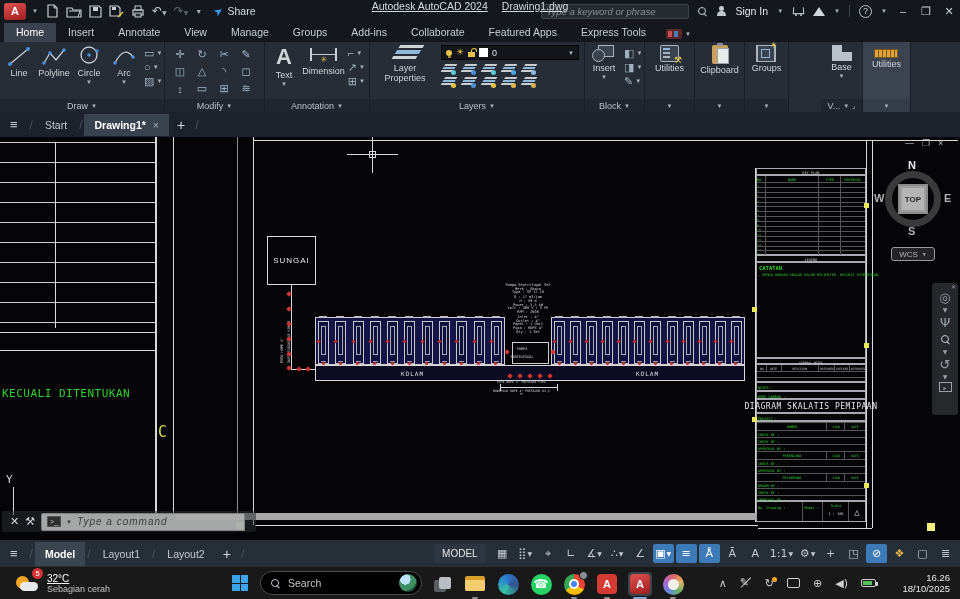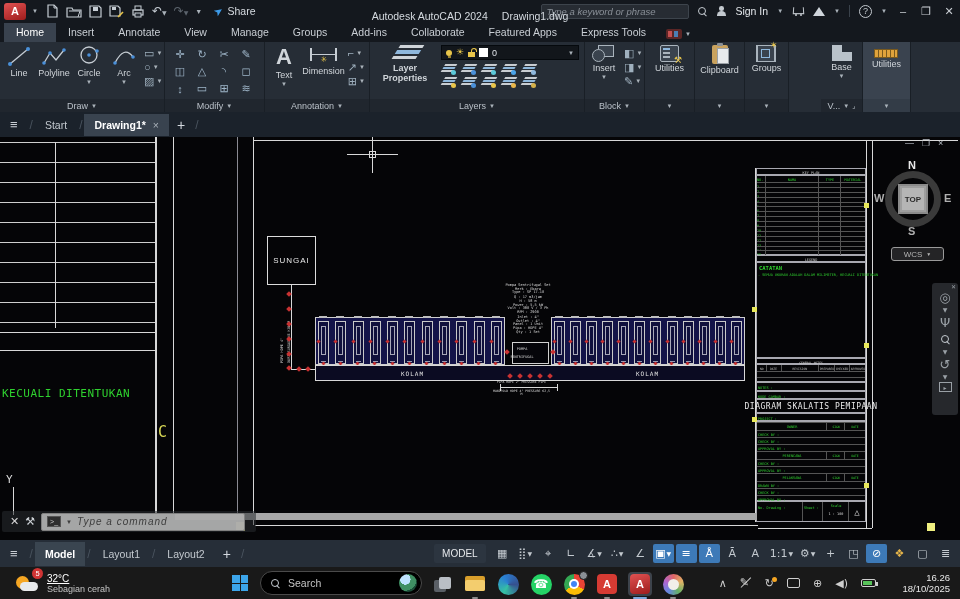--- a/index.html
+++ b/index.html
@@ -8,21 +8,21 @@
   .abs{position:absolute;}
 
   
   .titlebar{position:absolute;left:0;top:0;width:960px;height:22px;background:#14181e;display:flex;align-items:center;gap:6px;padding:0 4px;color:#c9ced4;font-size:10px;}
   .applogo{width:22px;height:17px;border-radius:3px;background:linear-gradient(160deg,#e05252,#9e1c1c);color:#fff;font-weight:bold;font-size:11px;display:flex;align-items:center;justify-content:center;}
   .caret{font-size:6px;color:#aab2ba;}
   .qat{display:flex;align-items:center;gap:7px;margin-left:2px;}
   .qat svg{display:block}
   .share{display:flex;align-items:center;gap:4px;color:#d7dce2;font-size:10.5px;margin-left:6px;}
   .plane{display:inline-block;color:#3d9be9;transform:rotate(-35deg);font-size:11px;}
-  .tb-title{position:absolute;left:290px;top:0;width:360px;height:22px;display:flex;align-items:flex-end;justify-content:center;gap:14px;font-size:10.5px;color:#d4d9df;}
+  .tb-title{position:absolute;left:290px;top:0;width:360px;height:22px;display:flex;align-items:flex-start;justify-content:center;gap:14px;font-size:10.5px;color:#d4d9df;text-decoration:underline;}
   .tb-right{margin-left:auto;display:flex;align-items:center;gap:9px;}
   .searchbox{width:148px;height:15px;background:#272c33;border:1px solid #3d444c;border-radius:2px;display:flex;align-items:center;padding:0 4px;color:#8a9098;font-style:italic;font-size:9.5px;}
   .mag{position:relative;width:9px;height:9px;display:inline-block;}
   .mag::before{content:"";position:absolute;left:0;top:0;width:6px;height:6px;border:1.4px solid #c3c9cf;border-radius:50%;}
   .mag::after{content:"";position:absolute;left:6px;top:6px;width:3.5px;height:1.4px;background:#c3c9cf;transform:rotate(45deg);transform-origin:0 0;}
   .person{position:relative;width:10px;height:10px;display:inline-block;}
   .person::before{content:"";position:absolute;left:3px;top:0;width:4.6px;height:4.6px;border-radius:50%;background:#c3c9cf;}
   .person::after{content:"";position:absolute;left:0.5px;top:5.4px;width:9px;height:4.5px;border-radius:5px 5px 0 0;background:#c3c9cf;}
   .cart{position:relative;width:12px;height:9px;display:inline-block;}
   .cart::before{content:"";position:absolute;left:1px;top:0;width:9px;height:6px;border:1.2px solid #c3c9cf;border-top:none;transform:perspective(10px) rotateX(8deg);}
@@ -113,21 +113,21 @@
   .ud.l{left:-2px;top:45%;}
   .ud.b{left:50%;bottom:-2px;margin-left:-2px;}
   .ub{position:absolute;bottom:1px;left:2px;right:2px;height:1px;background:#9a9ab0;}
   .tbbox{position:absolute;border:1px solid #a8a8b0;color:#c8c8c8;}
   .tbrow{display:flex;border-top:1px solid #555;}
   .kp-num{width:9px;border-right:1px solid #555;overflow:hidden;}
   .specs{position:absolute;left:492px;top:146px;width:131px;transform:scale(.55);transform-origin:0 0;text-align:center;color:#d8d8d8;font-size:6.5px;line-height:7.2px;}
   .vc-ring{position:absolute;left:885px;top:34px;width:56px;height:56px;border-radius:50%;border:7px solid #3a3a3a;}
   .vc-top{position:absolute;left:898px;top:47px;width:30px;height:30px;background:#b5b5b5;border:2px solid #8a8a8a;box-shadow:inset 0 0 0 2px #9e9e9e;display:flex;align-items:center;justify-content:center;color:#2a2a2a;font-weight:bold;font-size:8px;font-family:"Liberation Sans",sans-serif;}
   .vc-l{position:absolute;color:#b0b0b0;font-weight:bold;font-size:11px;font-family:"Liberation Sans",sans-serif;}
-  .wcs{position:absolute;left:891px;top:110px;width:53px;height:14px;border:1px solid #9a9a9a;border-radius:3px;background:rgba(150,150,150,.22);color:#b5b5b5;font-size:8px;display:flex;align-items:center;justify-content:center;gap:4px;font-family:"Liberation Sans",sans-serif;}
+  .wcs{position:absolute;left:891px;top:110px;width:44px;height:14px;border:1px solid #9a9a9a;border-radius:3px;background:rgba(150,150,150,.22);color:#b5b5b5;font-size:8px;display:flex;align-items:center;justify-content:center;gap:4px;font-family:"Liberation Sans",sans-serif;}
   .navbar{position:absolute;left:932px;top:146px;width:26px;height:132px;background:rgba(72,76,82,.5);border-radius:3px;display:flex;flex-direction:column;align-items:center;color:#9aa0a6;font-size:13px;padding-top:7px;gap:2px;font-family:"DejaVu Sans",sans-serif;}
   .navbar .nx{position:absolute;right:2px;top:0;font-size:6px;}
   .navbar .ncaret{font-size:6px;line-height:6px;}
   .film{width:13px;height:10px;border:1.2px solid #9aa0a6;display:flex;align-items:center;justify-content:center;font-size:6px;}
   .scrollh{position:absolute;left:175px;top:376px;width:582px;height:7px;background:#a8a8a8;}
 
   
   .cmdbar{position:absolute;left:2px;top:511px;width:254px;height:21px;display:flex;align-items:center;gap:6px;padding-left:8px;background:rgba(40,44,48,.55);border-radius:2px;color:#d8d8d8;}
   .cmdinput{width:204px;height:18px;background:rgba(178,178,178,.92);border:1px solid #808080;border-radius:2px;display:flex;align-items:center;gap:5px;padding:0 5px;color:#3d3d3d;}
   .kbd{width:14px;height:11px;background:#2e2e2e;border:1px solid #555;color:#cfcfcf;font-size:7px;display:flex;align-items:center;justify-content:center;}
@@ -399,21 +399,21 @@
       <div class="pfoot">
           <span>Annotation</span>
           <span class="caret">▼</span>
         </div>
     </div>
 
     <div class="panel" style="width:215px;">
       <div class="pbody">
         <div class="bigbtn" style="width:62px;">
           <span class="lstack"></span>
-          <span class="lbl" style="width:56px;font-weight:bold;">Layer Properties</span>
+          <span class="lbl" style="width:56px;">Layer Properties</span>
         </div>
         <div style="display:flex;flex-direction:column;gap:3px;">
           <div class="layerdrop">
             <span class="bulb"></span>
             <span class="sun">☀</span>
             <span class="lockopen"></span>
             <span class="whitesq"></span>
             <span>0</span>
             <span class="caret" style="margin-left:auto;">▼</span>
           </div>

